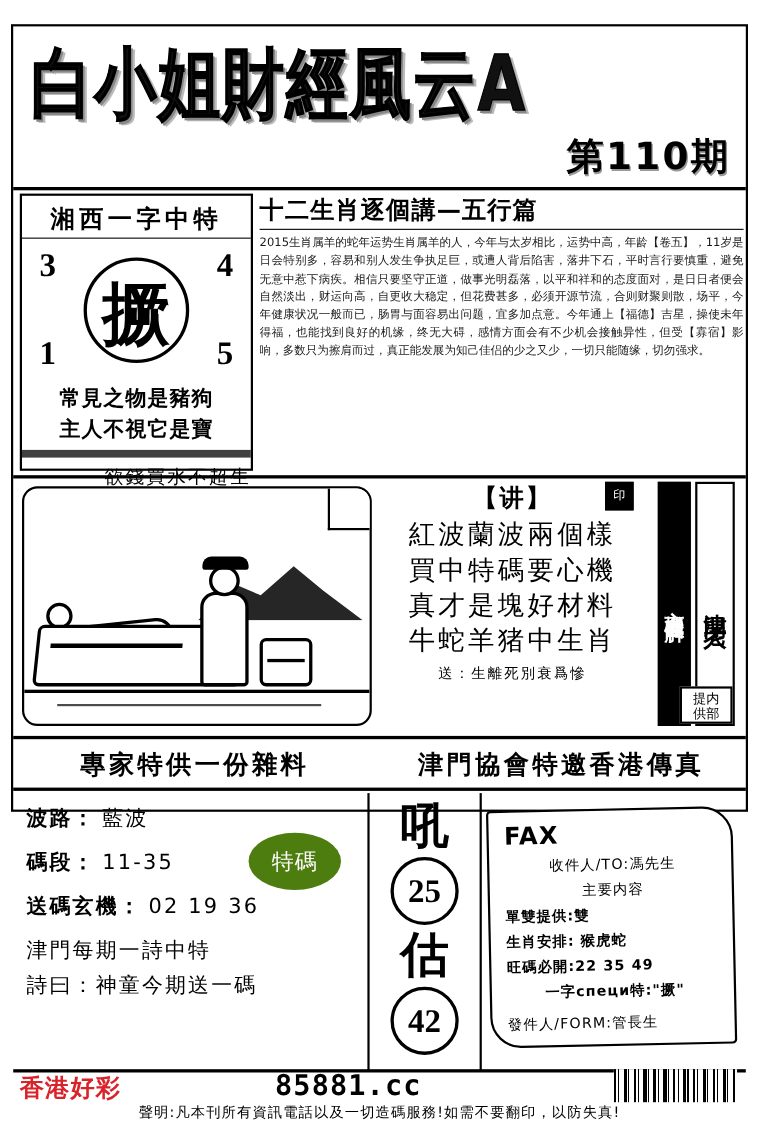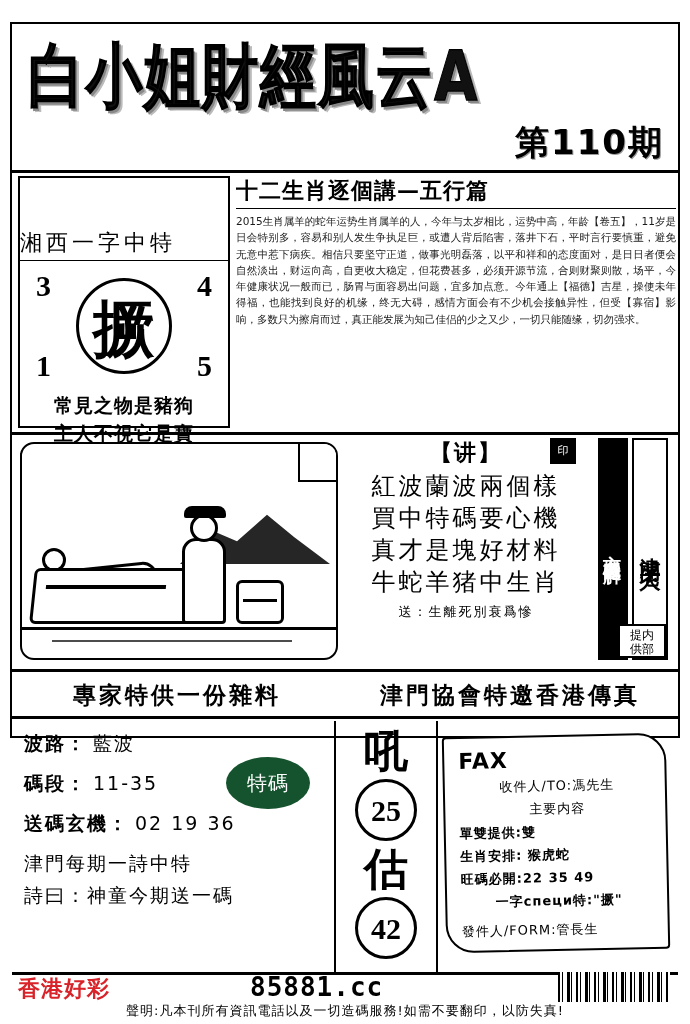--- a/index.html
+++ b/index.html
@@ -64,27 +64,26 @@
   }
 
   
   .left-box {
     position: absolute;
     left: 6px; top: 152px;
     width: 212px; height: 252px;
     border: 2px solid #000;
   }
   .lb-title {
-    text-align: left;
+    text-align: center;
     font-size: 22px;
-    font-weight: normal;
+    font-weight: bold;
     letter-spacing: 4px;
     padding: 6px 0 2px;
     border-bottom: 1px solid #000;
-    margin-top: 44px;
   }
   .lb-grid {
     position: relative;
     height: 130px;
   }
   .lb-num {
     position: absolute;
     font-size: 30px;
     font-weight: bold;
     font-family: "Liberation Serif", serif;
@@ -394,21 +393,21 @@
     font-size: 19px;
     letter-spacing: 2px;
     margin-top: 6px;
     white-space: nowrap;
   }
   .emblem {
     position: absolute;
     left: 214px; top: 36px;
     width: 84px; height: 52px;
     border-radius: 50%;
-    background: #14532d;
+    background: #4d7c0f;
     color: #fff;
     text-align: center;
     line-height: 52px;
     font-size: 20px;
     letter-spacing: 1px;
   }
   .vsep1 {
     position: absolute;
     left: 322px; top: 0;
     width: 2px; height: 252px;

